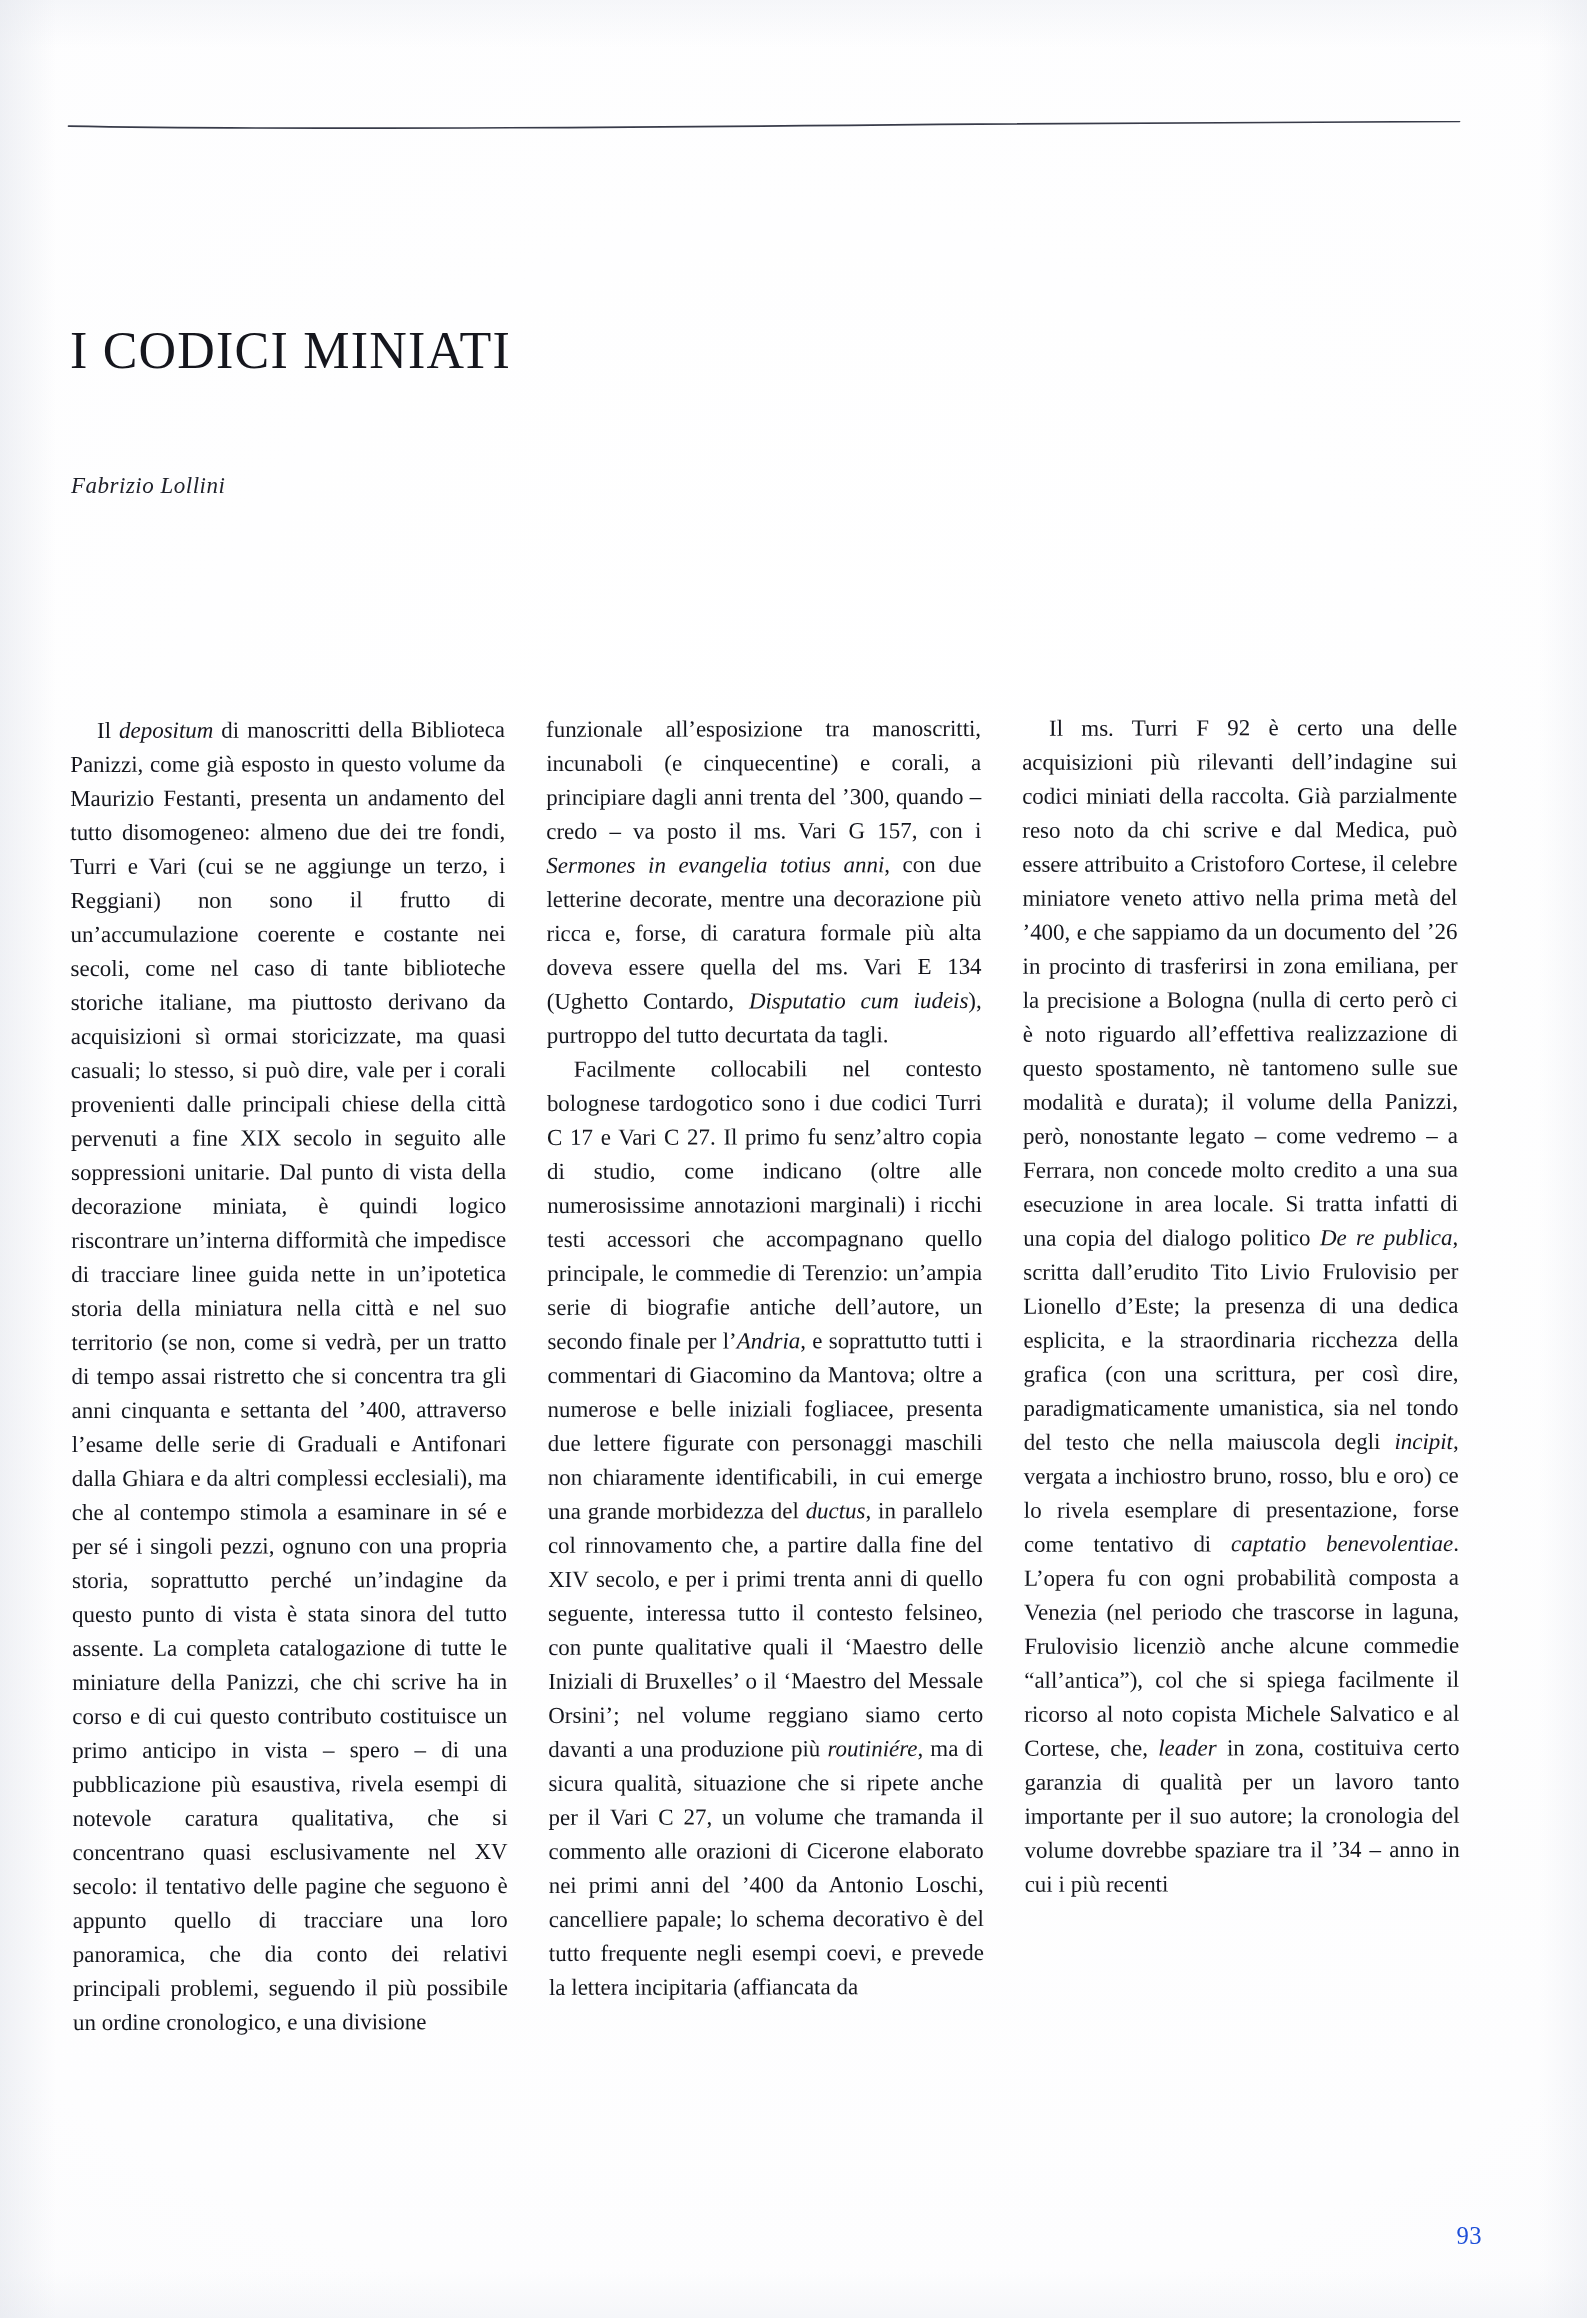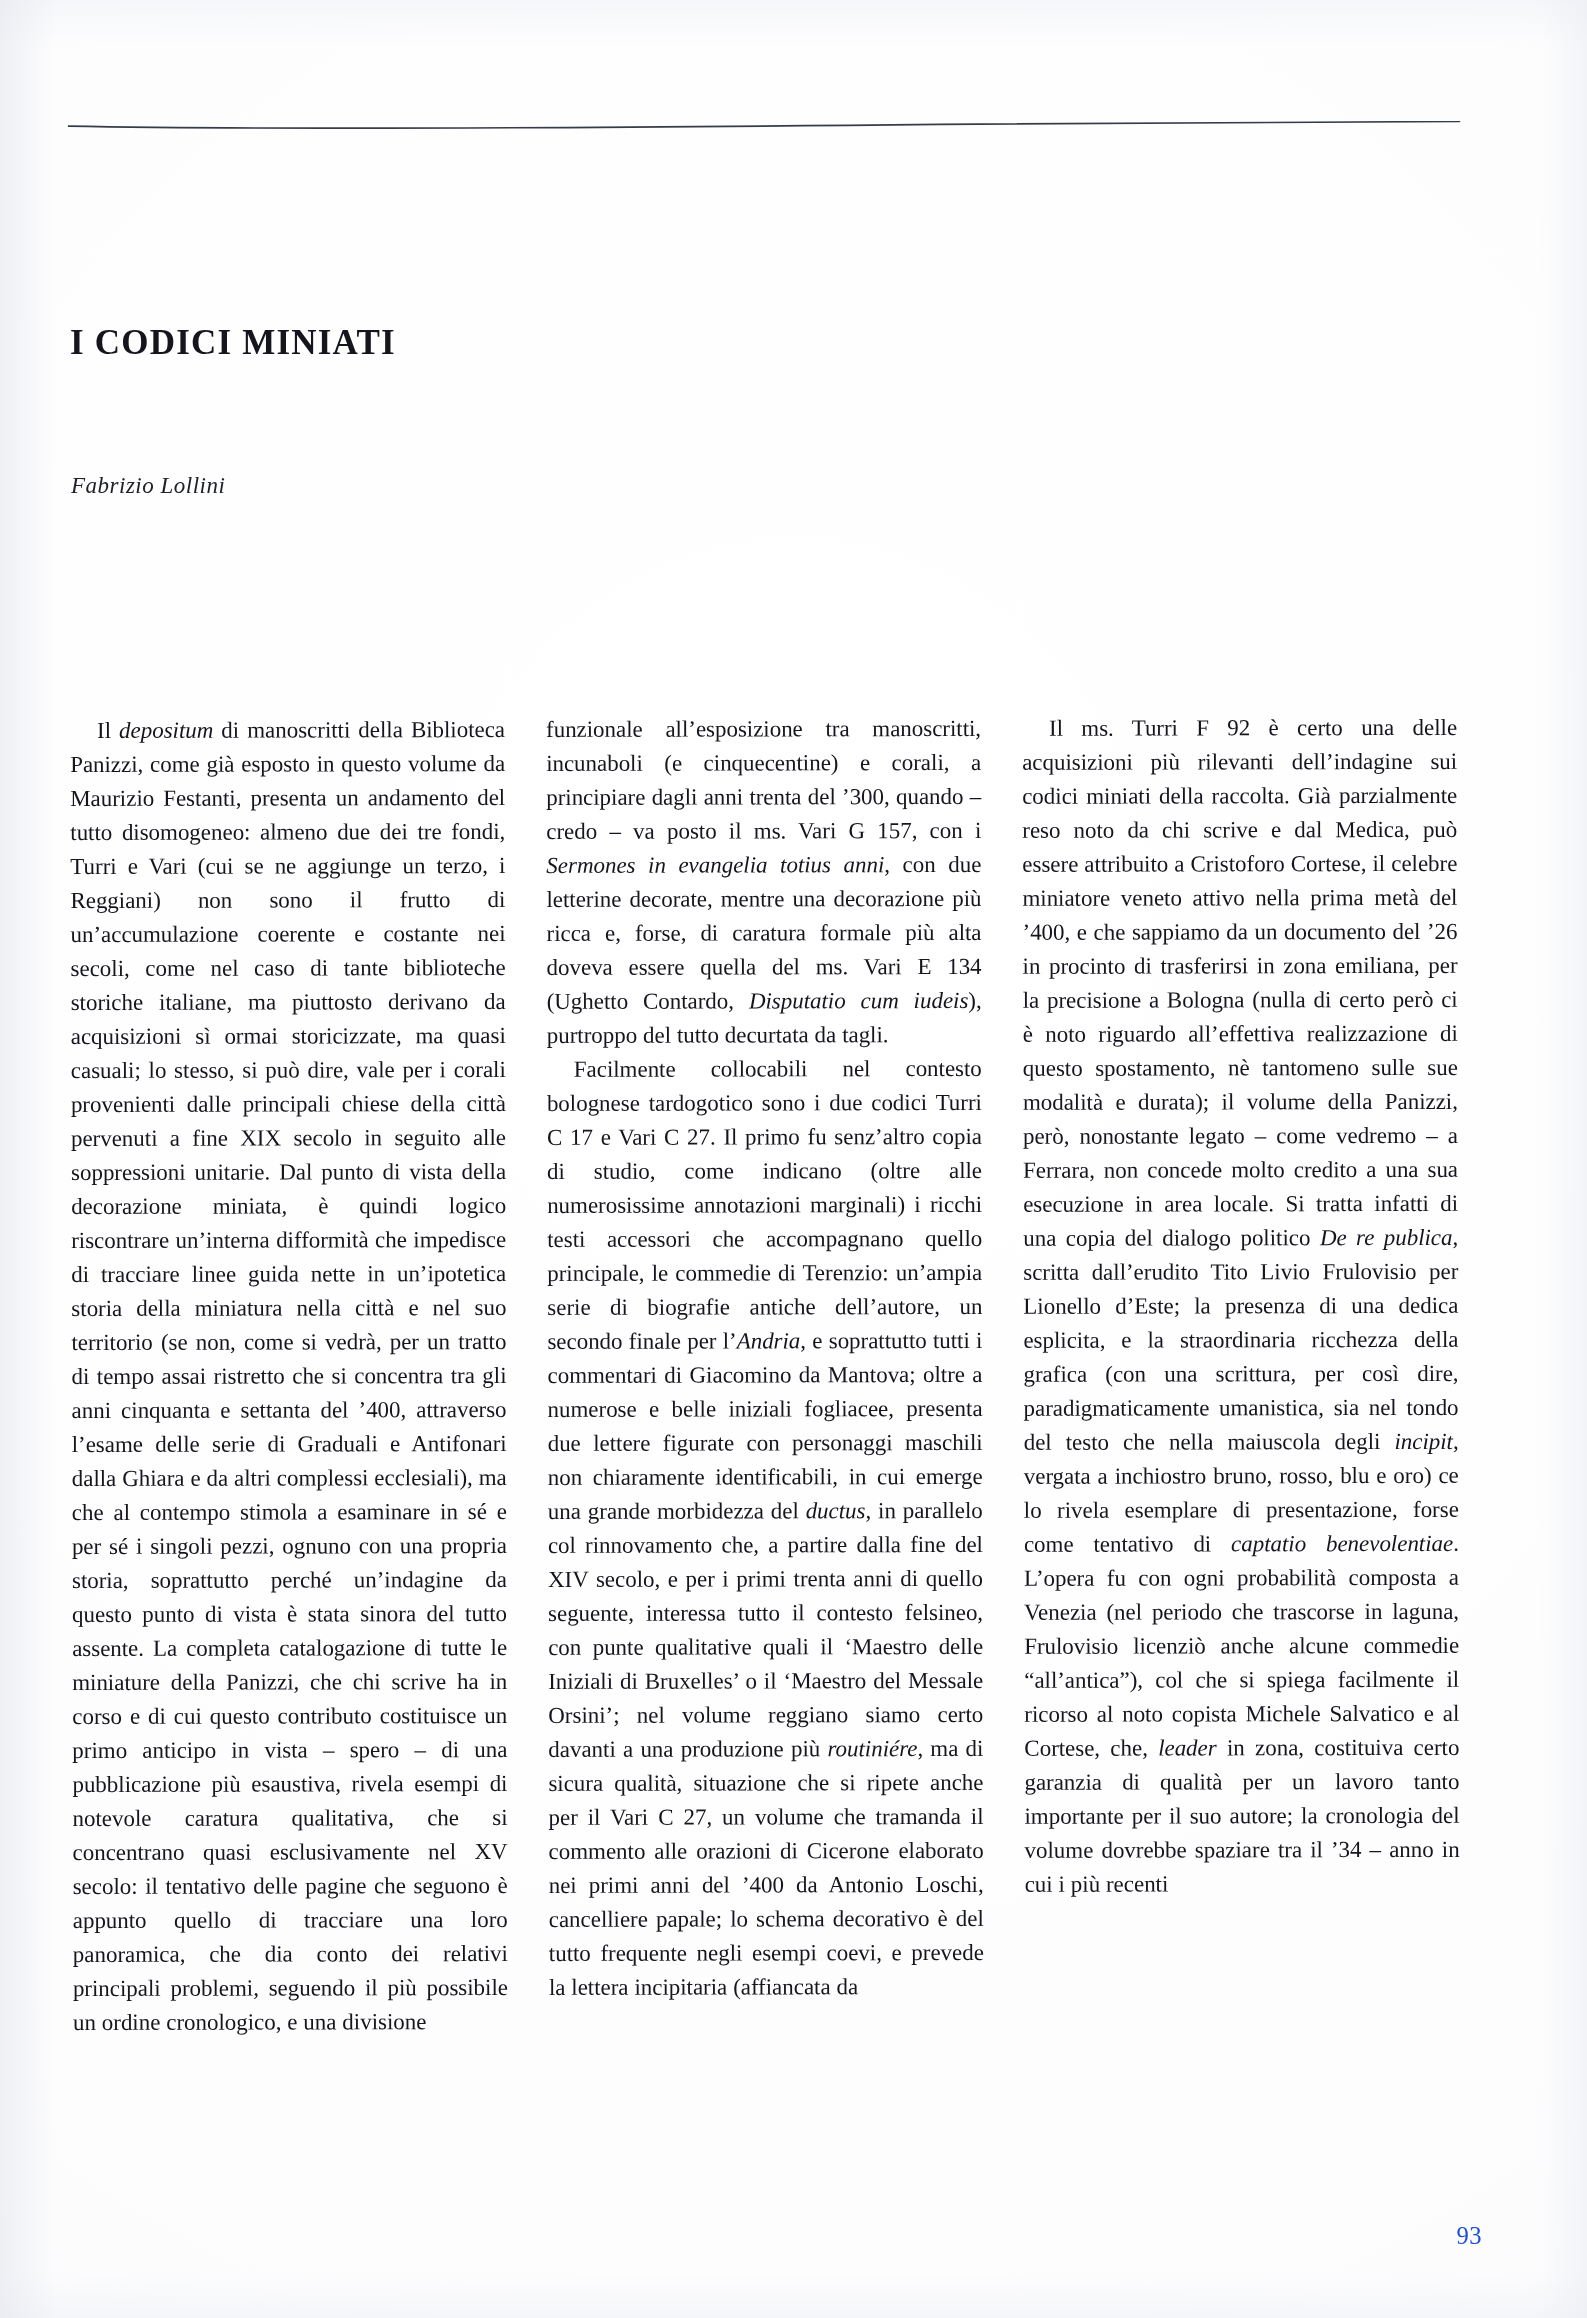--- a/index.html
+++ b/index.html
@@ -47,24 +47,24 @@
     overflow: visible;
   }
   .header-rule svg { display: block; }
 
   
   .title {
     position: absolute;
     left: 70px;
     top: 325px;
     font-family: "Liberation Serif", "DejaVu Serif", serif;
-    font-size: 35px;
+    font-size: 52px;
     line-height: 1;
     letter-spacing: 1.2px;
-    font-weight: 700;
+    font-weight: 400;
     color: #15161d;
     white-space: nowrap;
   }
   .author {
     position: absolute;
     left: 71px;
     top: 473px;
     font-family: "Liberation Serif", "DejaVu Serif", serif;
     font-style: italic;
     font-size: 23px;

